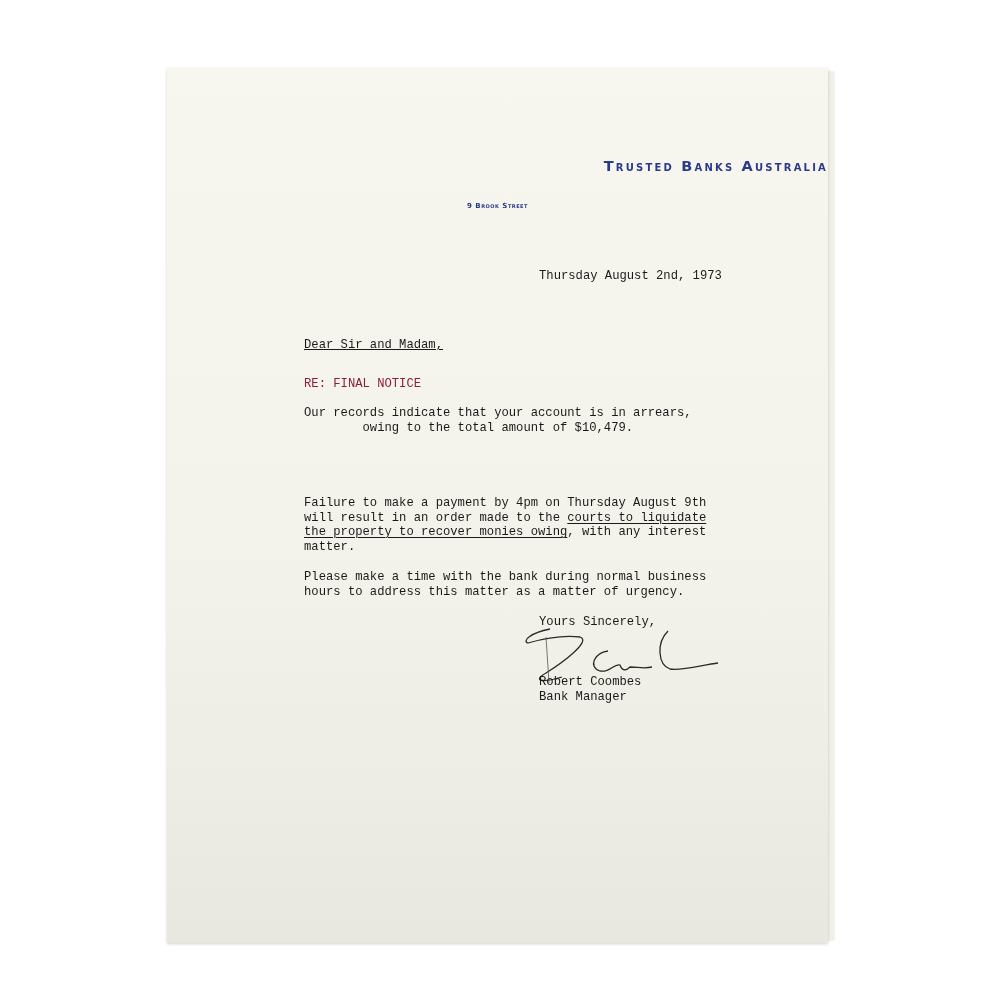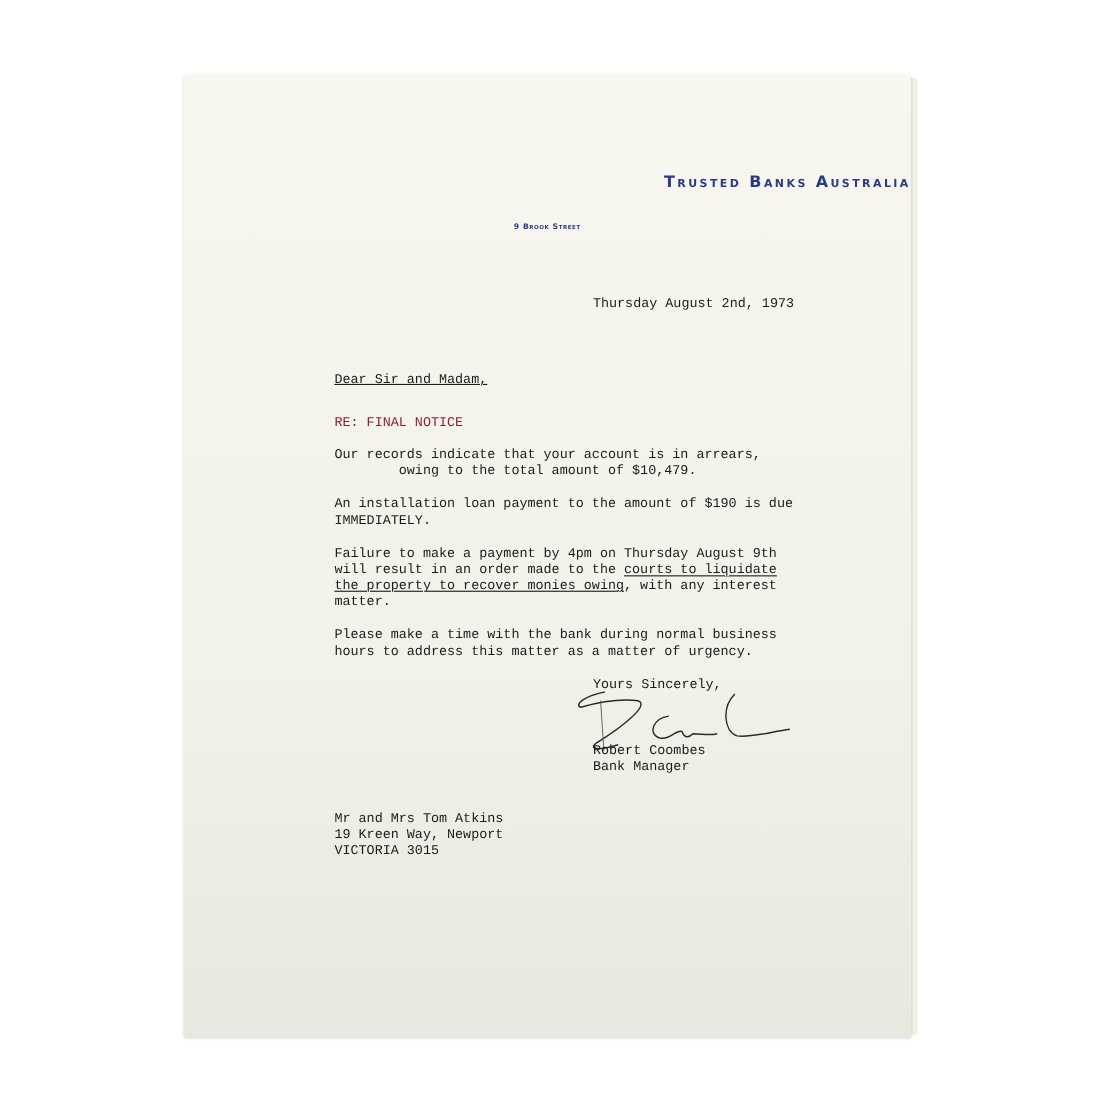--- a/index.html
+++ b/index.html
@@ -51,37 +51,32 @@
 <div class="sheet">
 
   <div class="letterhead lh-title">Trusted Banks Australia</div>
   <div class="letterhead lh-line2">9 Brook Street</div>
 
   <div class="mono date">Thursday August 2nd, 1973</div>
   <div class="mono salutation">Dear Sir and Madam,</div>
   <div class="mono re">RE: FINAL NOTICE</div>
   <div class="mono p1">Our records indicate that your account is in arrears,
 owing to the total amount of $10,479.</div>
-  <div class="mono p2">An installation loan payment to the amount of $190 is due
-IMMEDIATELY.</div>
   <div class="mono p3"><span>Failure to make a payment by 4pm on Thursday August 9th</span>
 <span>will result in an order made to the </span><span class="u">courts to liquidate</span>
 <span class="u">the property to recover monies owing</span><span>, with any interest</span>
 <span>matter.</span></div>
   <div class="mono p4">Please make a time with the bank during normal business
 hours to address this matter as a matter of urgency.</div>
 
   <div class="mono closing">Yours Sincerely,</div>
 
   <svg class="signature" viewBox="0 0 200 62">
     <path d="M28 6 C 8 10, 0 18, 6 20 C 20 16, 40 12, 58 14 C 70 18, 40 40, 24 50 C 10 58, 20 60, 40 54" fill="none" stroke="#2a2a2a" stroke-width="1.3"></path>
     <path d="M24 14 L 27 60" fill="none" stroke="#555" stroke-width="0.8"></path>
     <path d="M86 28 C 72 30, 66 44, 78 48 C 88 50, 92 40, 98 42 C 100 48, 104 48, 108 44 C 116 44, 122 46, 130 44" fill="none" stroke="#2a2a2a" stroke-width="1.3"></path>
     <path d="M146 8 C 134 20, 136 42, 148 46 C 160 48, 180 42, 196 40" fill="none" stroke="#2a2a2a" stroke-width="1.3"></path>
   </svg>
 
   <div class="mono signer"><span>Robert Coombes</span>
 <span>Bank Manager</span></div>
 
-  <div class="mono recipient"><span>Mr and Mrs Tom Atkins</span>
-<span>19 Kreen Way, Newport</span>
-<span>VICTORIA 3015</span></div>
 </div>
 
 </body></html>

